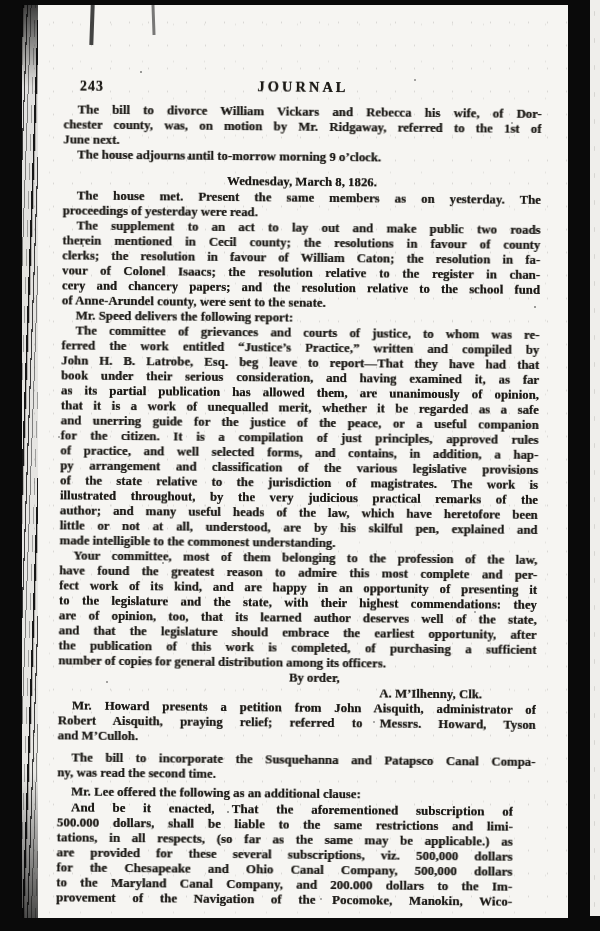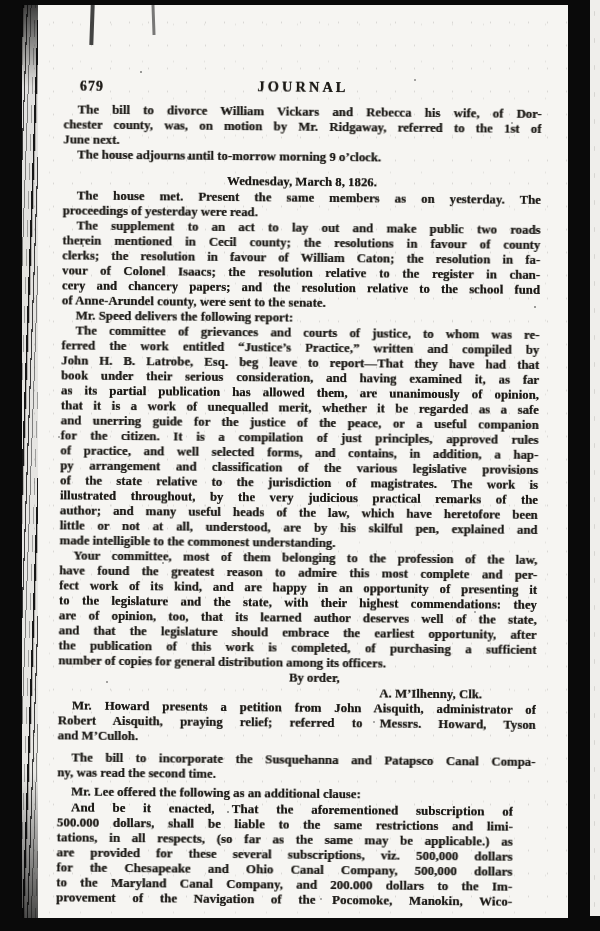--- a/index.html
+++ b/index.html
@@ -84,21 +84,21 @@
 <body>
 
 <div class="page">
   <div class="gutter"></div>
   <div class="streak s1"></div>
   <div class="streak s2"></div>
   <div class="speckles"></div>
 
   <div class="text">
     <div class="header">
-      <span class="pageno">679</span>
+      <span class="pageno">243</span>
       <span class="head">JOURNAL</span>
     </div>
     <div>
         <div class="para">
           <div class="line first">The bill to divorce William Vickars and Rebecca his wife, of Dor-</div>
           <div class="line">chester county, was, on motion by Mr. Ridgaway, referred to the 1st of</div>
           <div class="line last">June next.</div>
         </div>
         <div class="para">
           <div class="line first last">The house adjourns until to-morrow morning 9 o’clock.</div>

